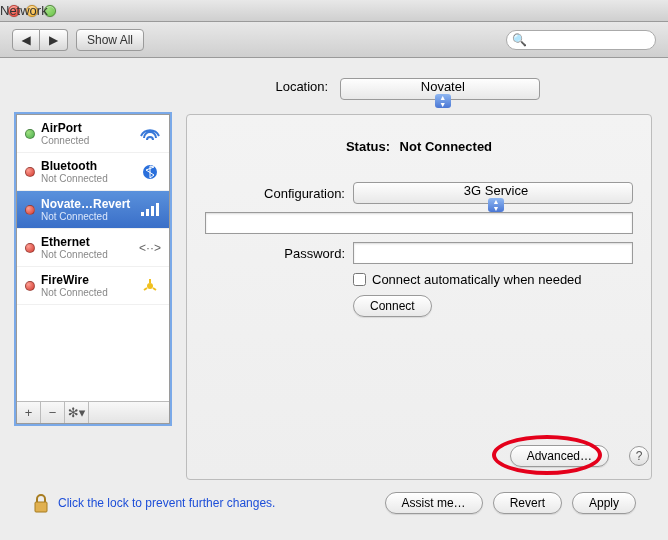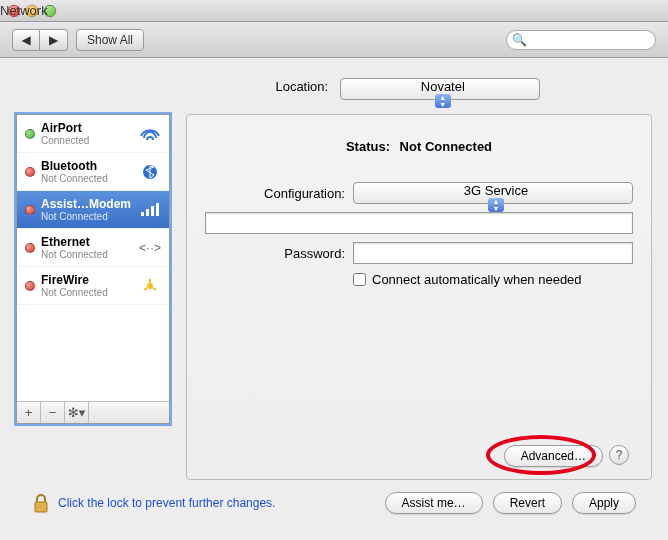--- a/index.html
+++ b/index.html
@@ -120,21 +120,21 @@
 }
 .check-row { margin-left:148px; display:flex; align-items:center; gap:6px; margin-bottom:8px;}
 .connect-row { margin-left:148px;}
 .aqua-btn {
   height:22px; padding:0 16px;
   background: linear-gradient(to bottom,#ffffff,#e9e9e9);
   border:1px solid #9a9a9a; border-radius:11px;
   font-size:12px; cursor:pointer;
   box-shadow: 0 1px 0 rgba(255,255,255,.8) inset, 0 1px 1px rgba(0,0,0,.1);
 }
-.advanced-wrap { position:absolute; bottom:12px; right:22px; display:flex; gap:6px;}
+.advanced-wrap { position:absolute; bottom:12px; right:2px; display:flex; align-items:center; gap:20px;}
 .help-btn {
   width:20px; height:20px; border-radius:50%;
   background: linear-gradient(to bottom,#ffffff,#e0e0e0);
   border:1px solid #9a9a9a; color:#555; font-size:12px; cursor:pointer;
 }
 .highlight-oval {
   position:absolute; border:4px solid #e4001b; border-radius:50%/50%;
   width:110px; height:40px; pointer-events:none;
 }
 .footer { display:flex; align-items:center; padding: 12px 16px 0; gap:8px;}
@@ -199,21 +199,21 @@
             <span class="svc-icon">
               <svg width="22" height="16">
                 <circle cx="11" cy="8" r="7" fill="#2a6fdb"></circle>
                 <path d="M11 2 v12 l4 -3 -8 -5 8 -3 -4 -1" stroke="#fff" fill="none" stroke-width="1"></path>
               </svg>
             </span>
           </div>
           <div class="service selected">
             <span class="status-dot dot-red"></span>
             <div class="svc-text">
-              <div class="svc-name">Assist…Modem</div>
+              <div class="svc-name">Novate…Revert</div>
               <div class="svc-status">Not Connected</div>
             </div>
             <span class="svc-icon">
               <svg width="22" height="16">
                 <rect x="2" y="10" width="3" height="4" fill="#fff"></rect>
                 <rect x="7" y="7" width="3" height="7" fill="#fff"></rect>
                 <rect x="12" y="4" width="3" height="10" fill="#fff"></rect>
                 <rect x="17" y="1" width="3" height="13" fill="#fff"></rect>
               </svg>
             </span>
@@ -267,20 +267,23 @@
       <div class="form-row">
         <input class="text-input" type="text" value="" style="">
       </div>
       <div class="form-row">
         <span class="form-label">Password:</span>
         <input class="text-input" type="password" value="" style="">
       </div>
       <div class="check-row">
         <input type="checkbox" style="">
         <span>Connect automatically when needed</span>
+      </div>
+      <div class="connect-row">
+        <button class="aqua-btn">Connect</button>
       </div>
 
       <div class="advanced-wrap">
         <button class="aqua-btn">Advanced…</button>
         <button class="help-btn">?</button>
         <div class="highlight-oval" style="left:-18px; top:-10px;"></div>
       </div>
     </div>
   </div>
 

